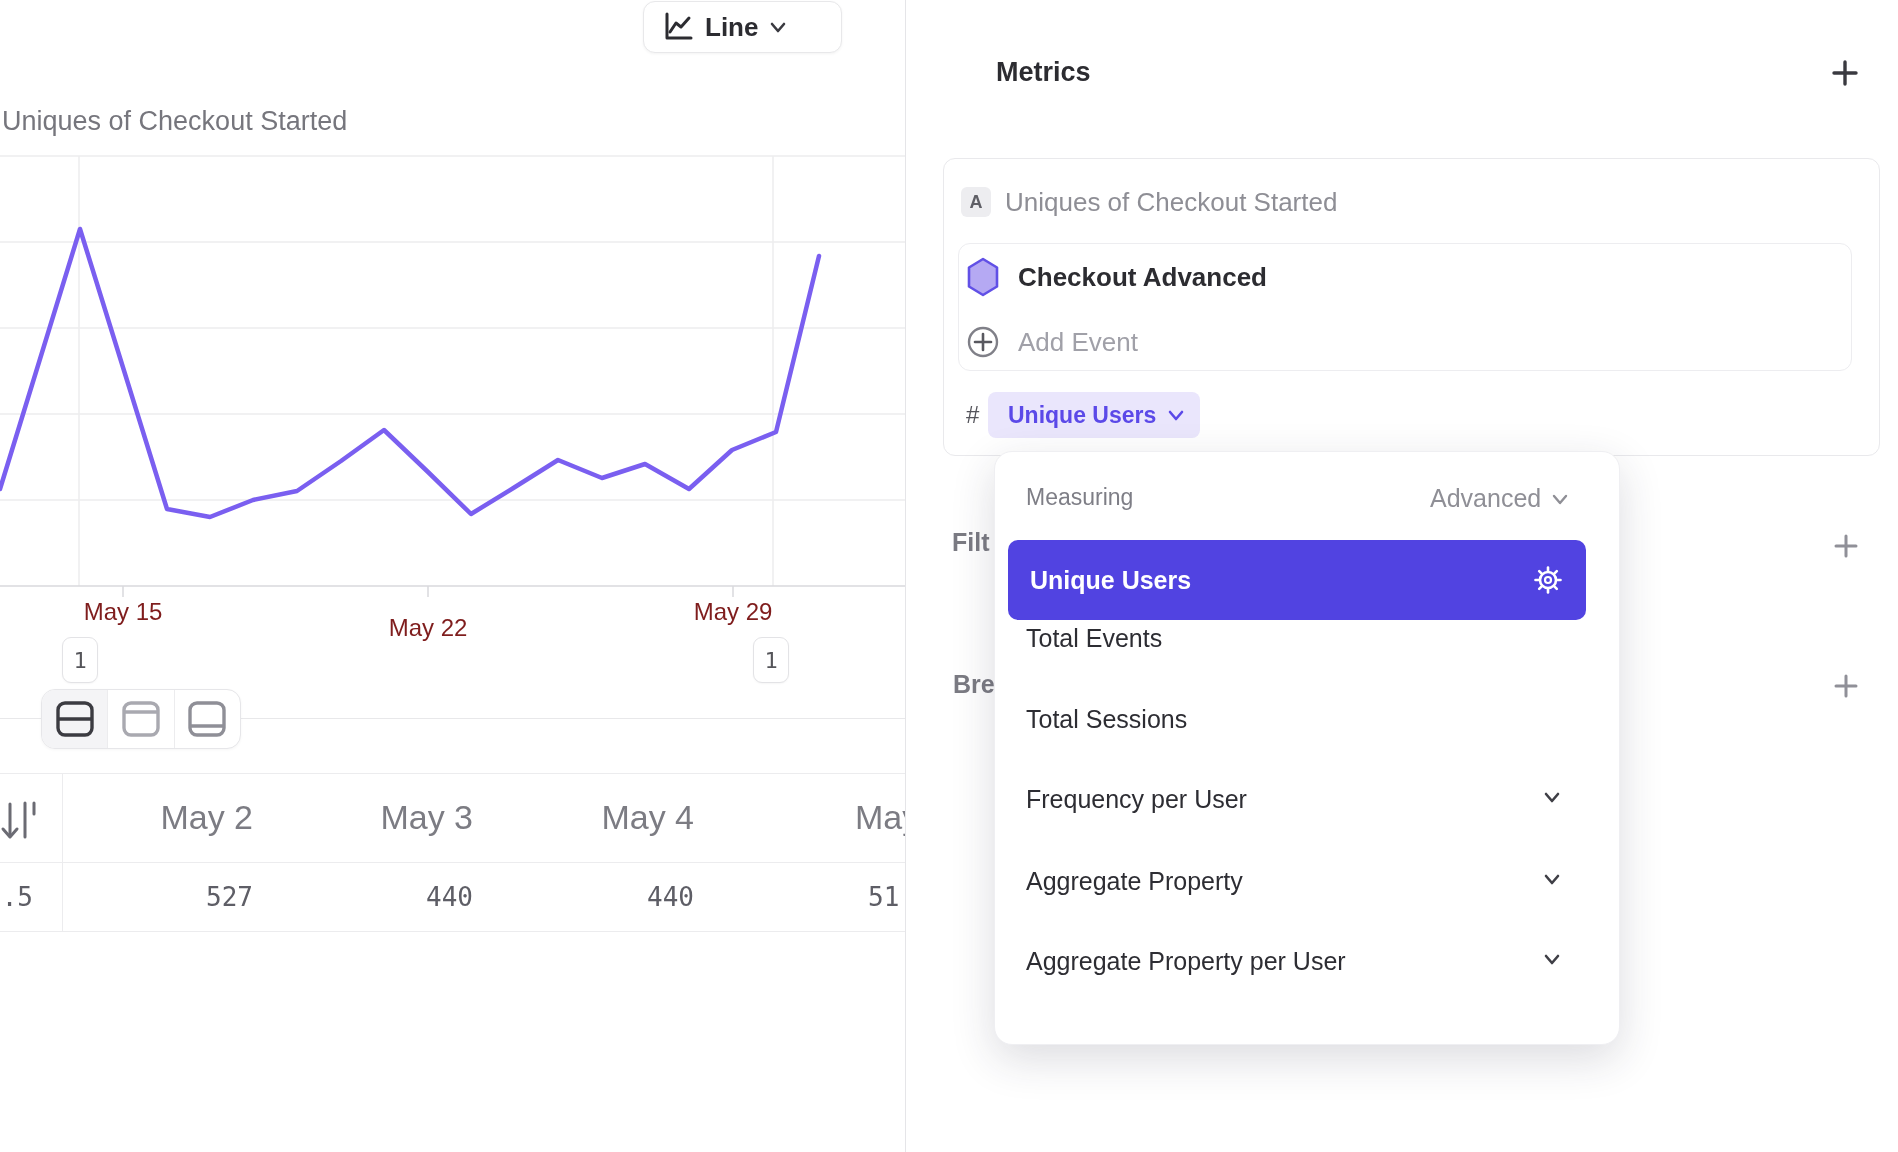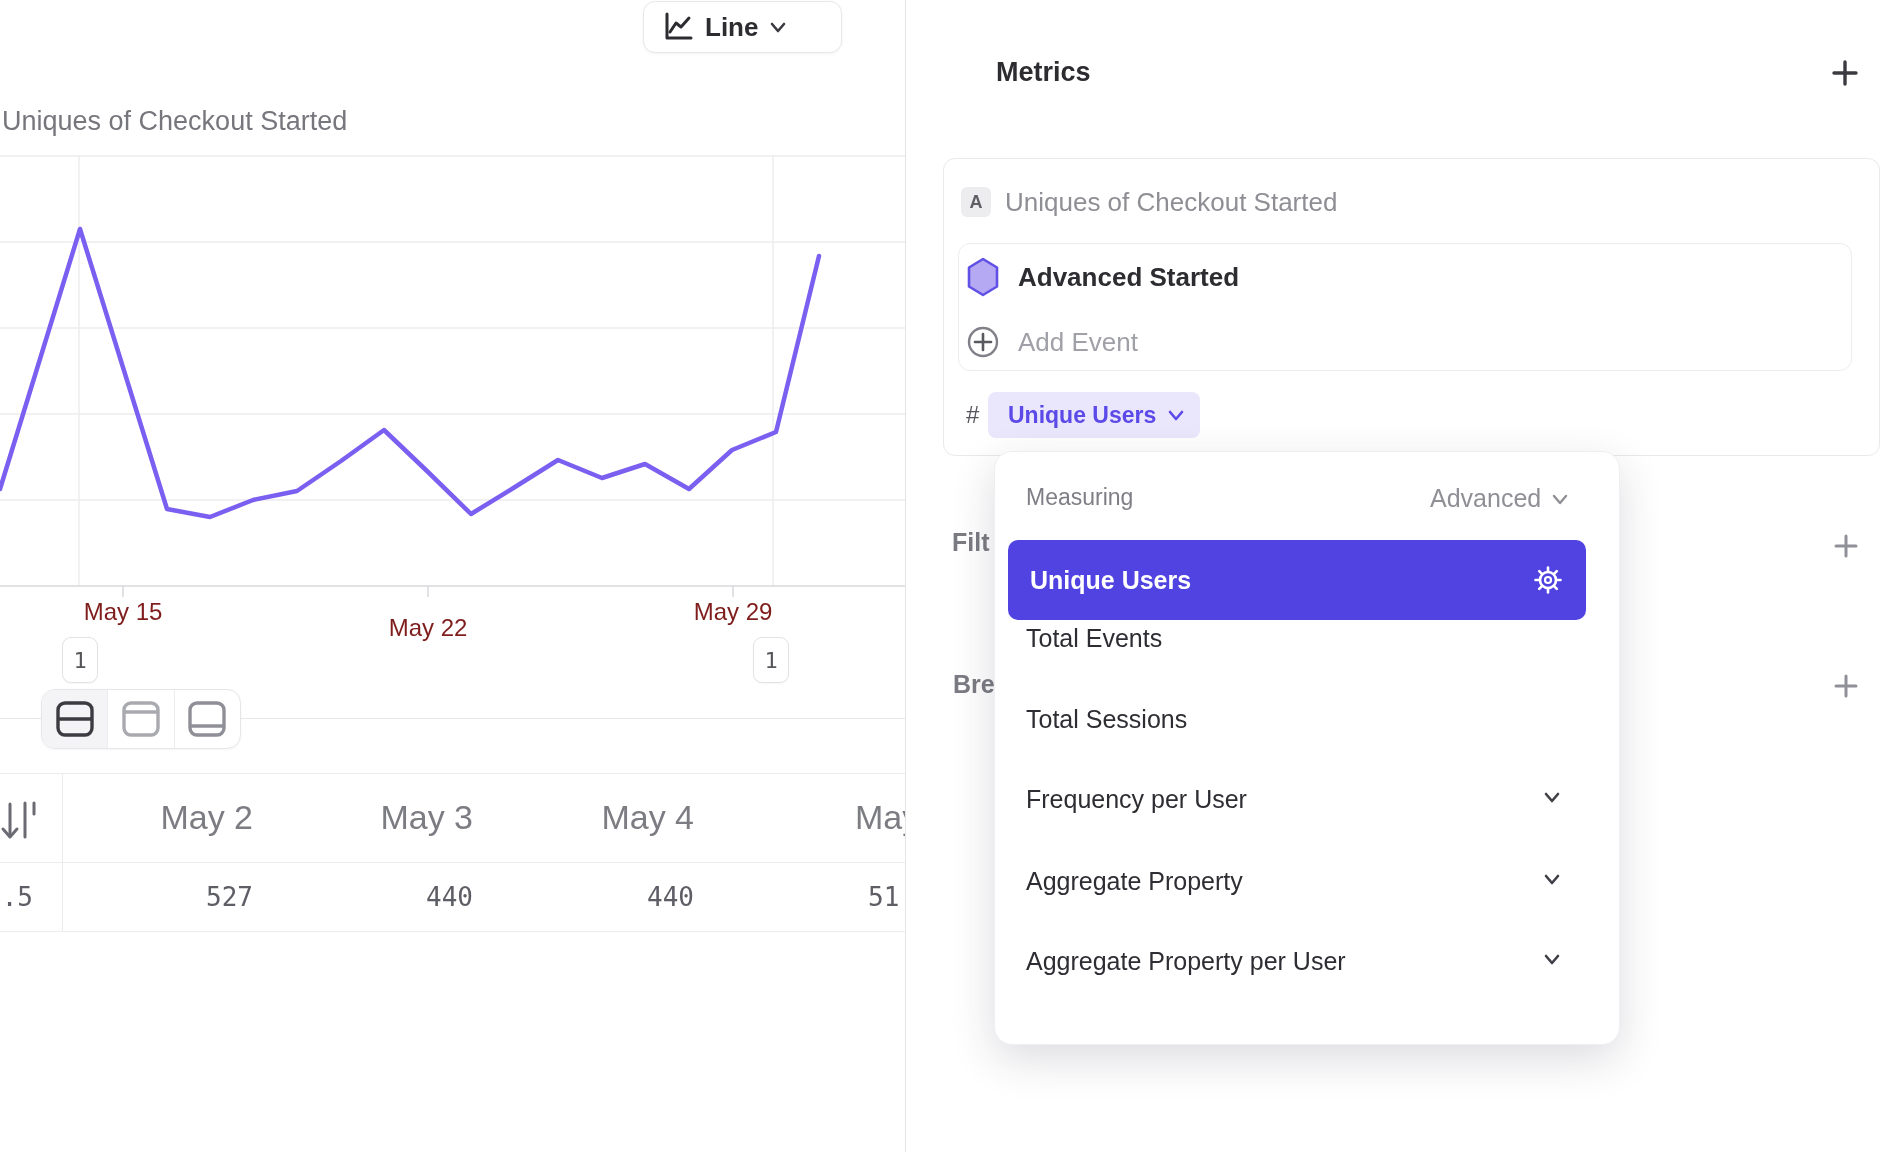--- a/index.html
+++ b/index.html
@@ -203,21 +203,21 @@
   <div class="abs a-badge">A</div>
   <div class="abs card-title">Uniques of Checkout Started</div>
 
   <div class="abs event-box"></div>
   <div class="abs event-row">
     <span>
       <svg width="34" height="40" viewBox="0 0 34 40">
         <path d="M17 2 L31 10.5 V29.5 L17 38 L3 29.5 V10.5 Z" fill="#b5a9f3" stroke="#6150e6" stroke-width="2.6" stroke-linejoin="round"></path>
       </svg>
     </span>
-    <span class="event-name">Advanced Started</span>
+    <span class="event-name">Checkout Advanced</span>
   </div>
   <div class="abs add-event-row">
     <span>
       <svg width="34" height="34" viewBox="0 0 34 34">
         <circle cx="17" cy="17" r="14" fill="none" stroke="#808088" stroke-width="2.4"></circle>
         <line x1="9" y1="17" x2="25" y2="17" stroke="#58585f" stroke-width="2.6" stroke-linecap="round"></line>
         <line x1="17" y1="9" x2="17" y2="25" stroke="#58585f" stroke-width="2.6" stroke-linecap="round"></line>
       </svg>
     </span>
     <span class="add-event-lbl">Add Event</span>

